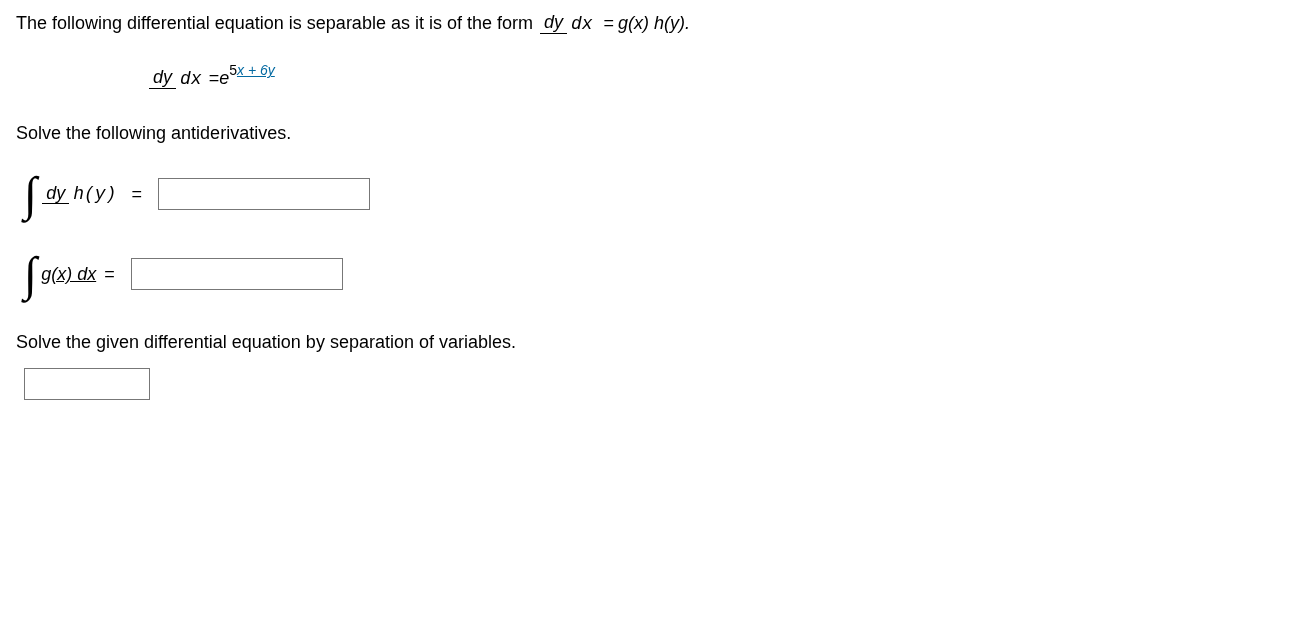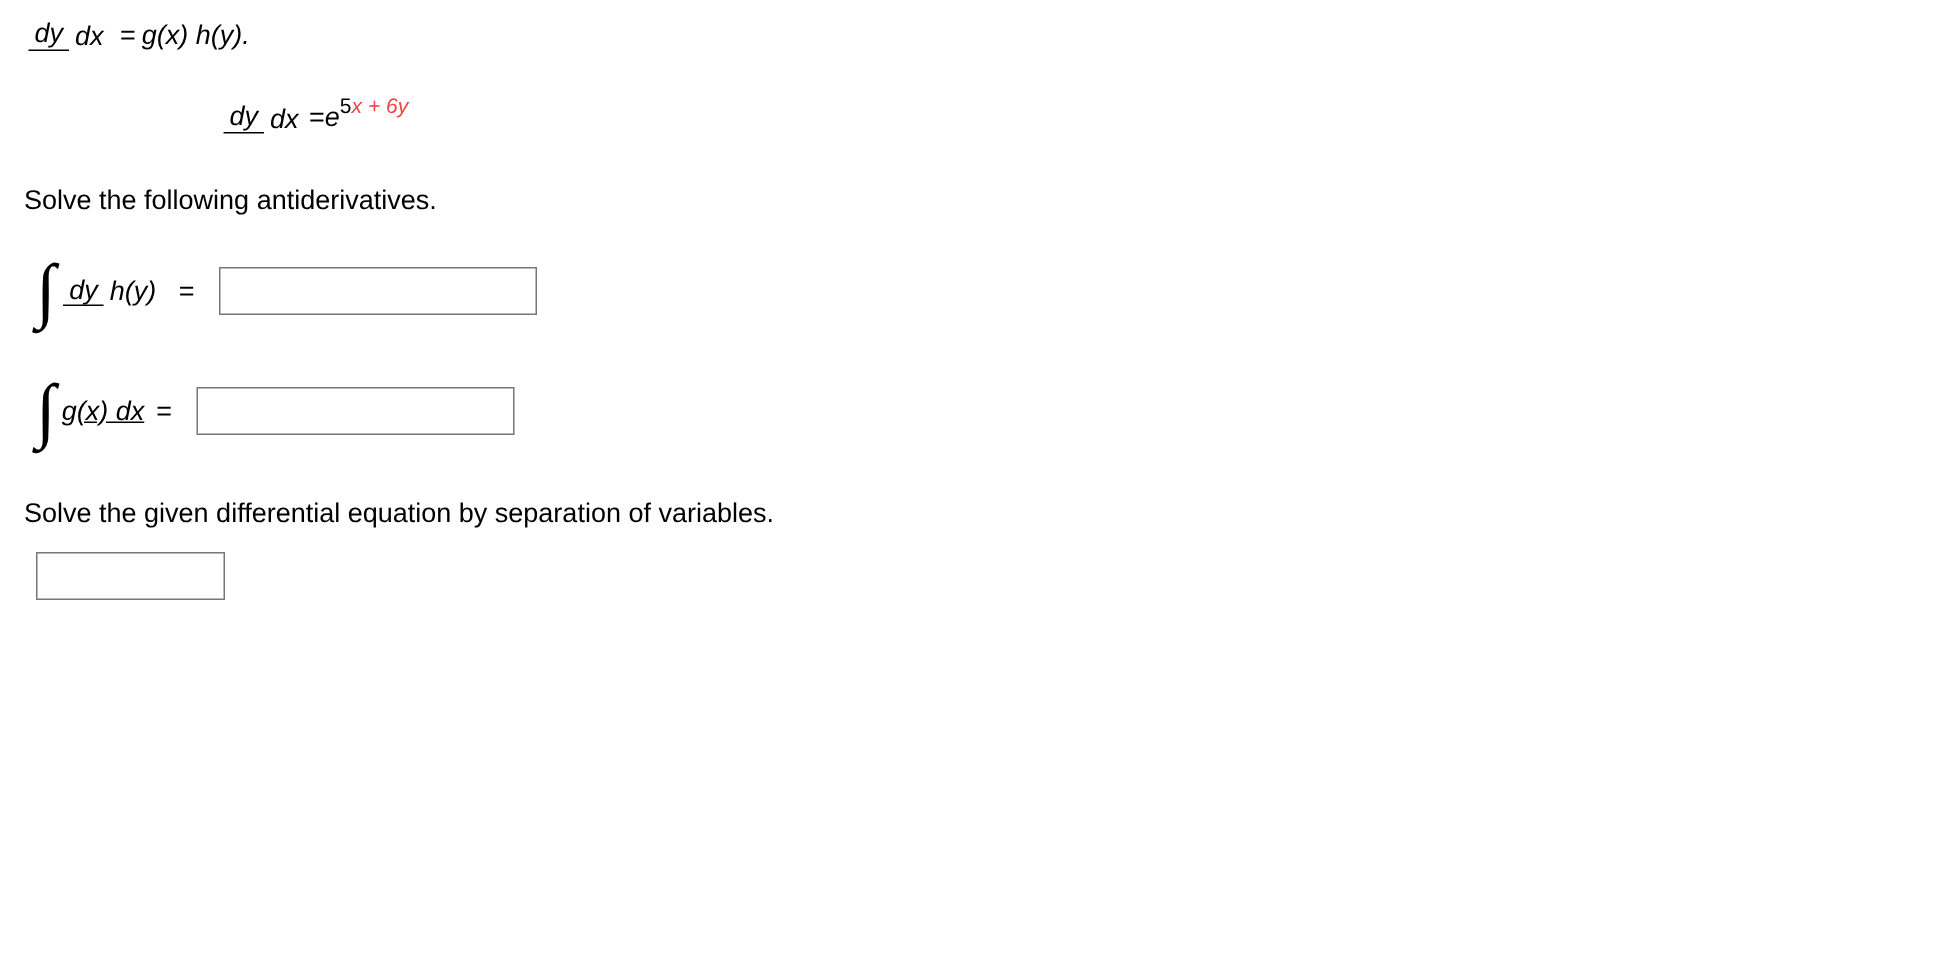--- a/index.html
+++ b/index.html
@@ -27,34 +27,35 @@
     font-style: italic;
     line-height: 1.05;
     margin: 0 3px;
   }
   .frac .num {
     border-bottom: 1.2px solid #000;
     padding: 0 4px 1px 4px;
   }
   .frac .den {
     padding: 1px 4px 0 4px;
+    font-family: Liberation Mono, monospace;
   }
   .ital { font-style: italic; }
   .eqn-indent {
     margin-left: 130px;
     display: flex;
     align-items: center;
     margin-bottom: 28px;
   }
   .sup {
     font-size: 0.78em;
     position: relative;
     top: -0.55em;
   }
-  .red { color: #ef4444; }
+  .red { color: #0369a1; text-decoration: underline; }
   .section-text {
     margin-bottom: 16px;
   }
   .int-row {
     display: flex;
     align-items: center;
     margin-left: 8px;
     margin-bottom: 18px;
     min-height: 62px;
   }
@@ -85,20 +86,21 @@
   }
   .solve-line {
     margin-top: 24px;
     margin-bottom: 12px;
   }
 </style>
 </head>
 <body>
 
 <div class="line1">
+  <span>The following differential equation is separable as it is of the form</span>
   <span class="frac">
     <span class="num">dy</span>
     <span class="den">dx</span>
   </span>
   <span> = </span>
   <span class="ital">g(x) h(y).</span>
 </div>
 
 <div class="eqn-indent">
   <span class="frac">

